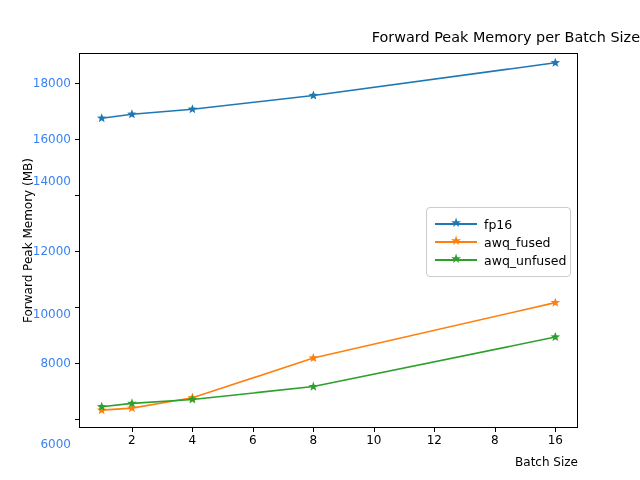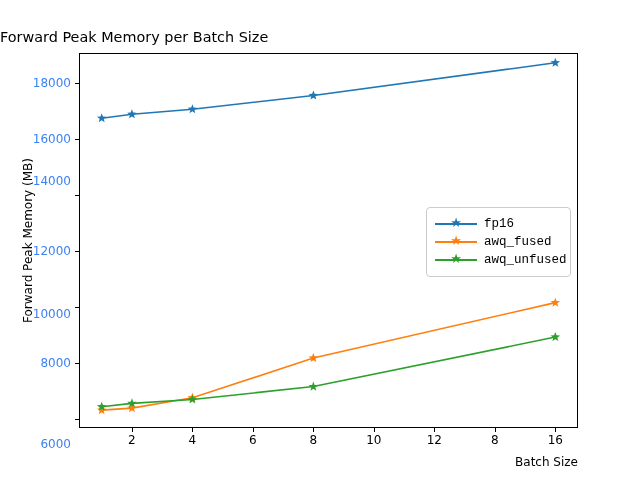--- a/index.html
+++ b/index.html
@@ -17,21 +17,21 @@
     position: relative;
     width: 640px;
     height: 480px;
     background: #ffffff;
   }
   #chart-title {
     position: absolute;
     left: 0;
     top: 29px;
     width: 640px;
-    text-align: left;
+    text-align: right;
     font-size: 14.4px;
     color: #000000;
     letter-spacing: 0px;
   }
   
   #axes-frame {
     position: absolute;
     left: 79px;
     top: 53px;
     width: 499px;
@@ -145,21 +145,20 @@
     width: 14px;
     height: 14px;
     line-height: 14px;
     font-size: 13px;
     text-align: center;
   }
   .legend-text {
     font-size: 12.5px;
     color: #000000;
     white-space: nowrap;
-    font-family: Liberation Mono, monospace;
   }
 </style>
 </head>
 <body>
 
 <div id="figure">
 
   <div id="chart-title">Forward Peak Memory per Batch Size</div>
 
   <div id="ytick-labels">

